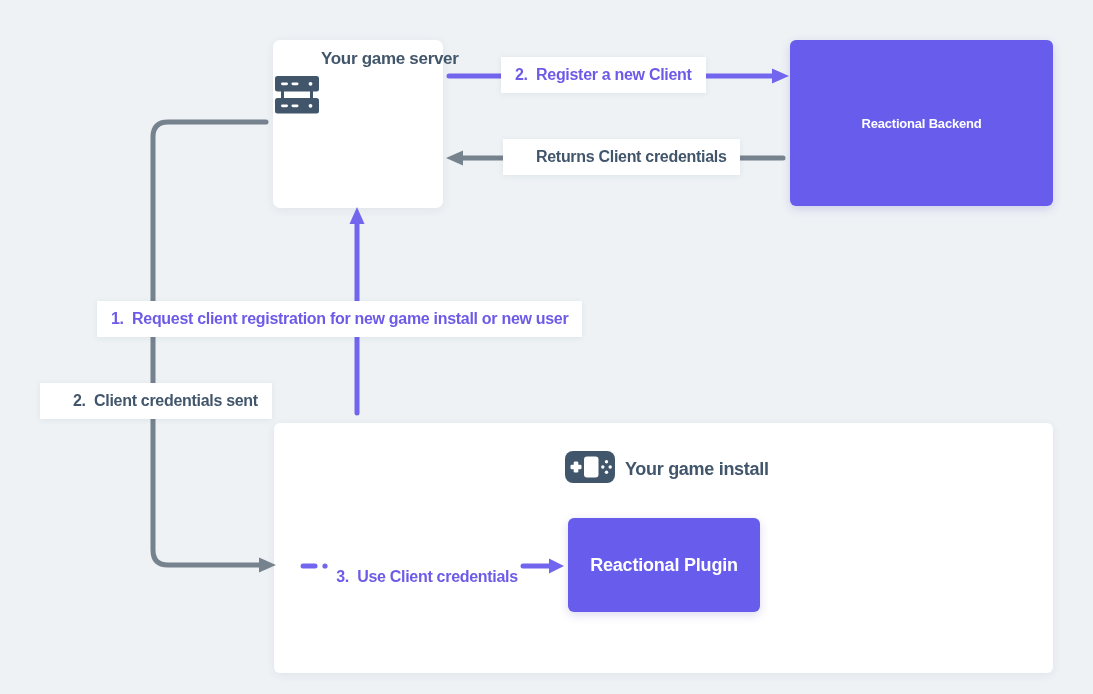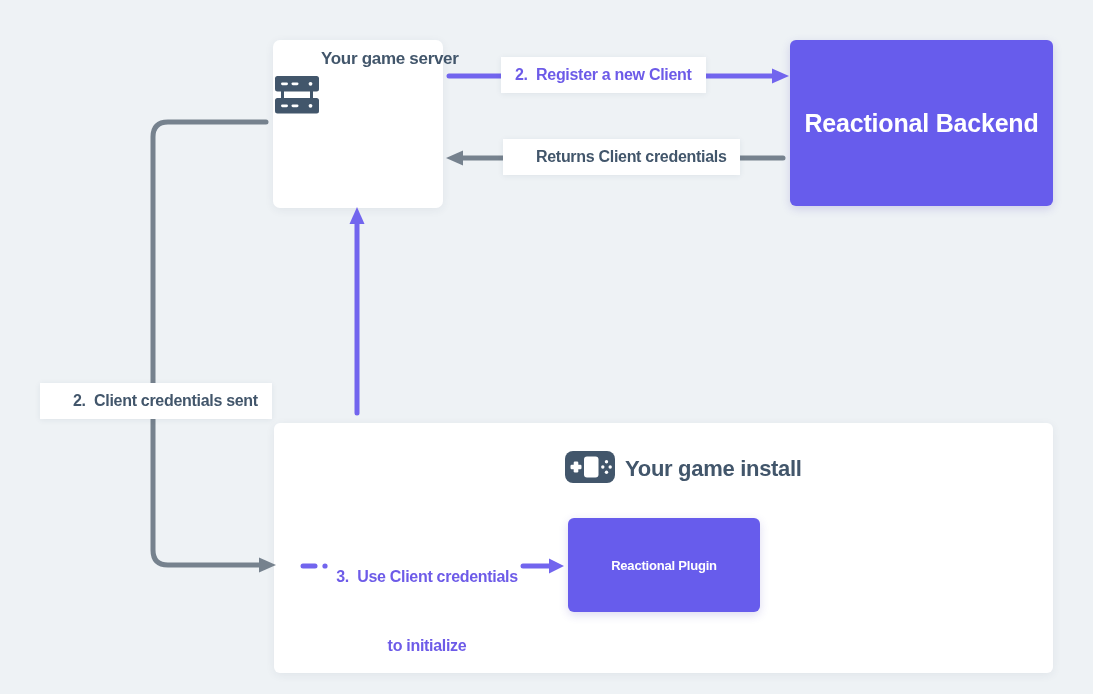--- a/index.html
+++ b/index.html
@@ -29,33 +29,33 @@
 
   .game-server{left:273px;top:40px;width:170px;height:168px;
     display:flex;flex-direction:row;align-items:flex-start;}
   .game-server .icon-wrap{margin-top:34px;}
   .game-server .node-title{
     margin-top:9px;color:#42566b;font-size:17px;font-weight:700;letter-spacing:-0.3px;
     white-space:pre;
   }
 
   .backend{left:790px;top:40px;width:263px;height:166px;border-radius:6px;}
-  .backend .box-title{font-size:25px;}
+  .backend .box-title{font-size:13px;}
 
   .bottom-panel{left:274px;top:423px;width:779px;height:250px;border-radius:6px;}
 
   .plugin{left:568px;top:518px;width:192px;height:94px;border-radius:6px;}
-  .plugin .box-title{font-size:13px;}
+  .plugin .box-title{font-size:18px;}
 
   .install-header{
     position:absolute;left:565px;top:452px;height:34px;
     display:flex;align-items:center;gap:10px;
   }
   .install-header .node-title{
-    color:#42566b;font-size:22px;font-weight:700;letter-spacing:-0.3px;white-space:pre;
+    color:#42566b;font-size:18px;font-weight:700;letter-spacing:-0.3px;white-space:pre;
   }
 
   .flow-label{
     position:absolute;
     background:#ffffff;border-radius:0;
     box-shadow:0 1px 6px rgba(40,60,90,0.08);
     padding:8px 14px;
     font-size:16px;font-weight:700;letter-spacing:-0.3px;
     white-space:pre;line-height:20px;
   }
@@ -131,20 +131,21 @@
       <polygon points="549,558.5 564,566 549,573.5" fill="#7265ee"></polygon>
     </g>
   </svg>
 
   <div class="label-layer">
 
     <div class="flow-label purple-text" style="left:501px;top:57px;">2.  Register a new Client</div>
 
     <div class="flow-label slate-text" style="left:503px;top:139px;">Returns Client credentials</div>
 
+    <div class="flow-label purple-text" style="left:97px;top:301px;">1.  Request client registration for new game install or new user</div>
 
     <div class="flow-label slate-text" style="left:40px;top:383px;">2.  Client credentials sent</div>
 
     <div class="install-header">
       <span>
         <svg width="50" height="32" viewBox="0 0 50 32">
           <rect x="0" y="0" width="50" height="32" rx="8" fill="#42566b"></rect>
           <rect x="5.5" y="13.7" width="11" height="4.6" rx="1.2" fill="#ffffff"></rect>
           <rect x="8.7" y="10.5" width="4.6" height="11" rx="1.2" fill="#ffffff"></rect>
           <rect x="19" y="5.5" width="14.5" height="21" rx="3" fill="#ffffff"></rect>
@@ -152,21 +153,20 @@
           <circle cx="37.8" cy="16" r="1.7" fill="#ffffff"></circle>
           <circle cx="45.2" cy="16" r="1.7" fill="#ffffff"></circle>
           <circle cx="41.5" cy="21.2" r="1.7" fill="#ffffff"></circle>
         </svg>
       </span>
       <span class="node-title">Your game install</span>
     </div>
 
     <div class="step4-text">
       <div>3.  Use Client credentials</div>
-      <div>to initialize</div>
       
       
     </div>
 
     <div class="box purple-box plugin">
       <span class="box-title">Reactional Plugin</span>
     </div>
 
   </div>
 </div>

